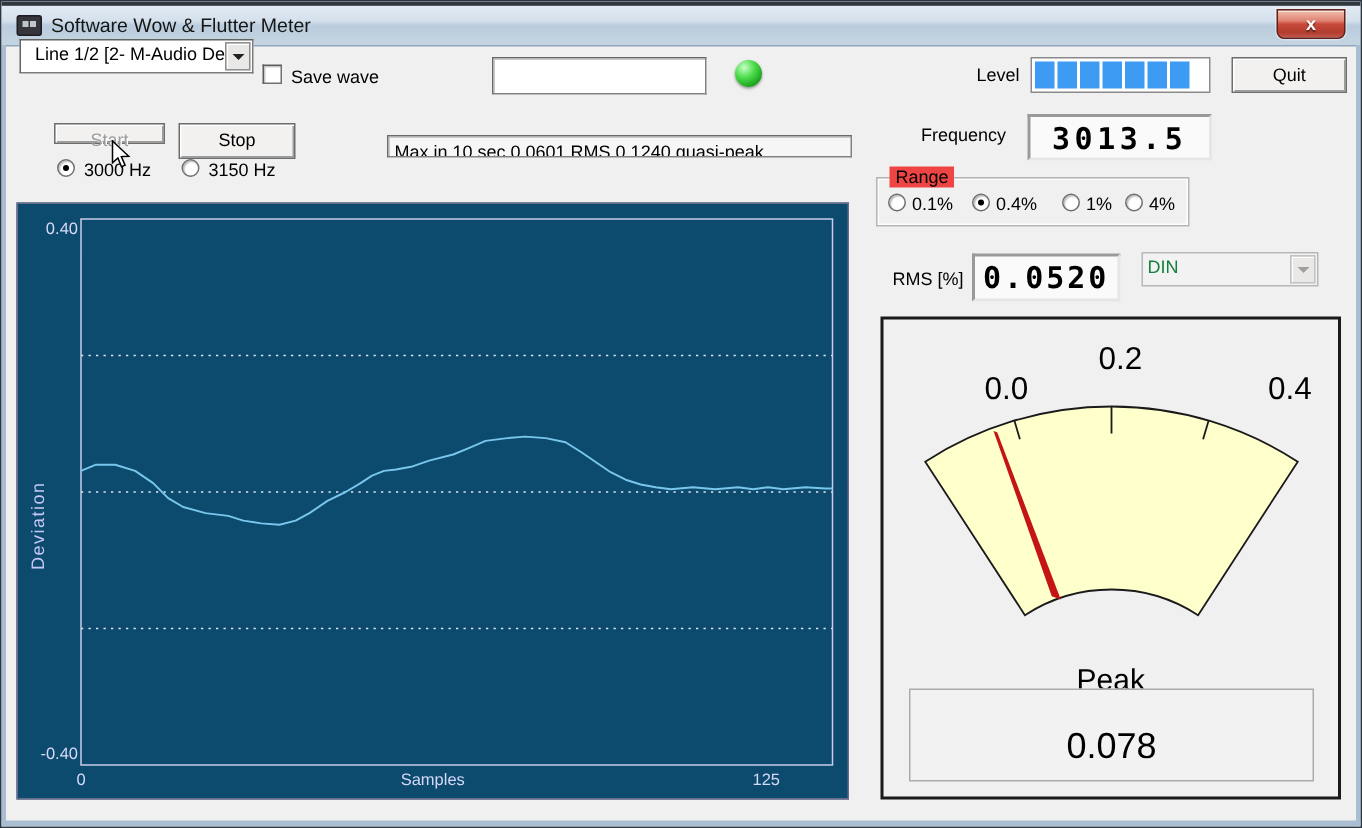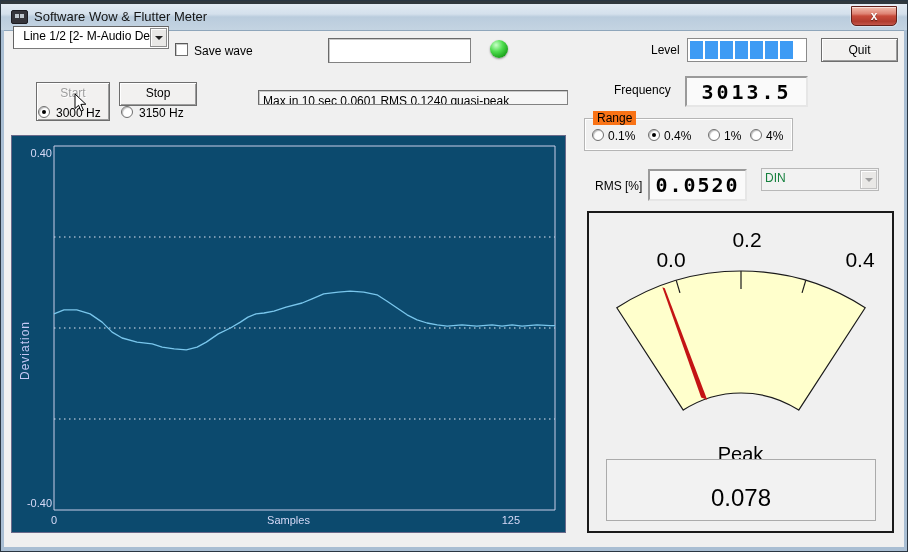--- a/index.html
+++ b/index.html
@@ -66,21 +66,21 @@
     background:#E9E8E6; border:1px solid #8E8E8E;
     box-shadow:inset 1px 1px 0 #fff; text-align:center; }
   .combo .arrow:after { content:""; position:absolute; left:4px; top:7px;
     border:4px solid transparent; border-top-color:#222; }
   .combo.disabled { background:#F2F2F2; border-color:#B8B8B8; }
   .combo.disabled .txt { color:#15803d; }
   .combo.disabled .arrow { border-color:#C2C2C2; }
   .combo.disabled .arrow:after { border-top-color:#9F9F9F; }
   .groupbox { position:absolute; border:1px solid #B5B5B5;
     box-shadow:inset 0 0 0 1px #FFFFFF; }
-  .groupbox .gb-label { position:absolute; left:8px; top:-8px; background:#f97316; padding:0 4px; font-size:12px; }
+  .groupbox .gb-label { position:absolute; left:8px; top:-8px; background:#ef4444; padding:0 4px; font-size:12px; }
   .led { position:absolute; width:18px; height:18px; border-radius:50%;
     background:radial-gradient(circle at 34% 28%, #C8FFC8 0%, #4FDD4F 38%, #22AA22 70%, #0C7A0C 100%);
     box-shadow:0 1px 2px rgba(0,0,0,.4); }
   .levelbar { position:absolute; background:#FFFFFF; border:1px solid #8A8A8A;
     display:flex; align-items:stretch; padding:2px; gap:2px; }
   .levelbar .seg { width:13px; }
   
   .chart-panel { position:absolute; left:10px; top:134px; width:555px; height:398px;
     background:#0c4a6e; border:1px solid #6A6A8A; }
   .chart-label { position:absolute; color:#D6D9F6; font-size:11px; white-space:nowrap; }
@@ -130,21 +130,21 @@
       <div class="seg" style="background: rgb(62, 155, 244);"></div>
       <div class="seg" style="background: rgb(62, 155, 244);"></div>
       <div class="seg" style="background: rgb(62, 155, 244);"></div>
       <div class="seg" style="background: rgb(62, 155, 244);"></div>
       <div class="seg" style="background: rgb(62, 155, 244);"></div>
       <div class="seg" style="background: rgb(62, 155, 244);"></div>
     </div>
 
   <div class="btn" style="left:820px; top:37px; width:77px; height:24px; line-height:22px;">Quit</div>
 
-  <div class="btn disabled" style="left:35px; top:81px; width:74px; height:39px; line-height:21px;">Start</div>
+  <div class="btn disabled" style="left:35px; top:81px; width:74px; height:14px; line-height:21px;">Start</div>
   <div class="btn" style="left:118px; top:81px; width:78px; height:24px; line-height:21px;">Stop</div>
 
   <div class="radio checked" style="left:37px; top:105px;">
       <span class="dot"></span>
     </div>
   <div class="label" style="left:55px; top:105px;">3000 Hz</div>
   <div class="radio" style="left:120px; top:105px;"></div>
   <div class="label" style="left:138px; top:105px;">3150 Hz</div>
 
   <div class="sunken" style="position:absolute; left:257px; top:89px; width:310px; height:15px; background:#F6F6F6; padding:3px 0 0 4px; font-size:12px; white-space:nowrap; overflow:hidden;">Max in 10 sec 0.0601 RMS 0.1240 quasi-peak</div>

